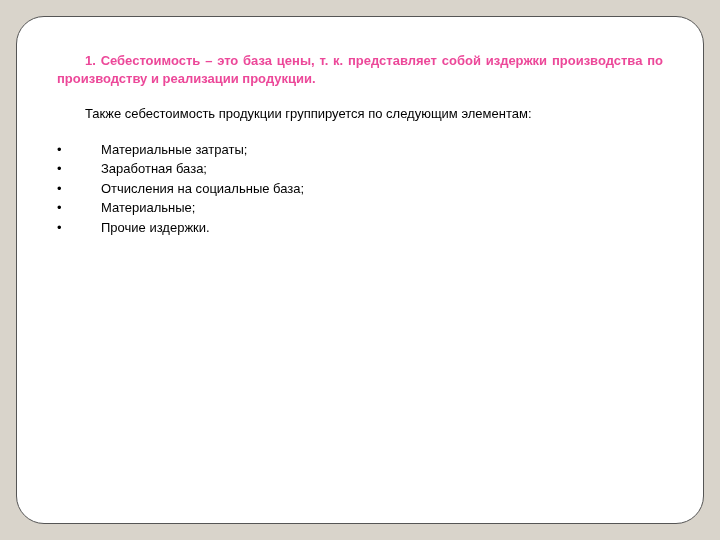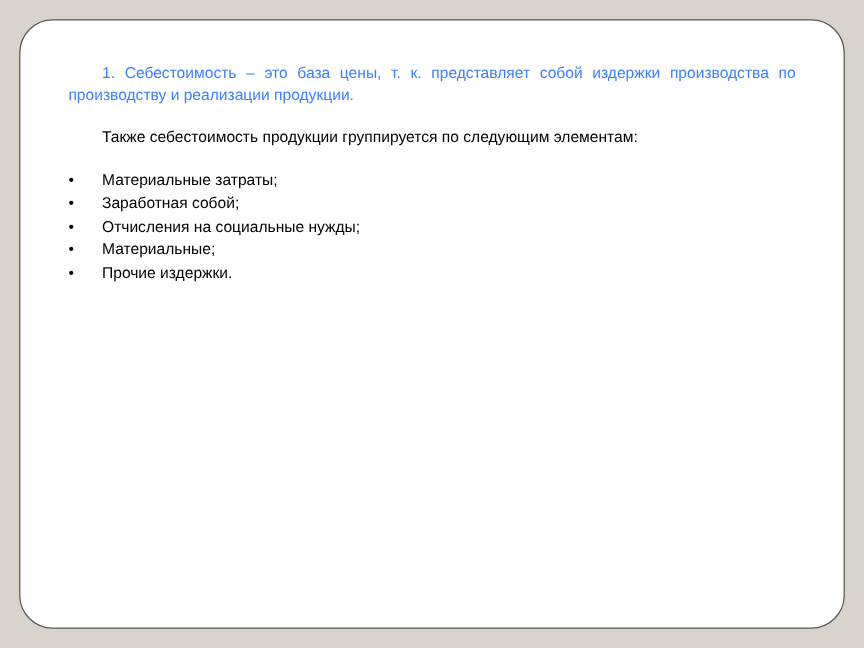--- a/index.html
+++ b/index.html
@@ -21,25 +21,26 @@
       width: 688px;
       height: 508px;
       background: #ffffff;
       border: 1.5px solid #555555;
       border-radius: 28px;
       padding: 35px 40px 30px 40px;
       position: relative;
     }
     .para1 {
       font-size: 13px;
-      color: #3b82f6;
+      color: #ec4899;
       line-height: 1.35;
       text-align: justify;
       text-indent: 28px;
       margin-bottom: 18px;
+      font-weight: bold;
     }
     .para2 {
       font-size: 13px;
       color: #000000;
       line-height: 1.35;
       text-indent: 28px;
       margin-bottom: 18px;
     }
     .list {
       display: flex;
@@ -51,40 +52,41 @@
       font-size: 13px;
       color: #000000;
       line-height: 1.35;
     }
     .bullet {
       width: 28px;
       flex-shrink: 0;
     }
     .item-text {
       flex: 1;
+      margin-left: 16px;
     }
   </style>
 </head>
 <body>
 
 <div class="slide">
   <p class="para1">1. Себестоимость – это база цены, т. к. представляет собой издержки производства по производству и реализации продукции.</p>
   <p class="para2">Также себестоимость продукции группируется по следующим элементам:</p>
   <div class="list">
     <div class="list-item">
       <span class="bullet">•</span>
       <span class="item-text">Материальные затраты;</span>
     </div>
     <div class="list-item">
       <span class="bullet">•</span>
-      <span class="item-text">Заработная собой;</span>
+      <span class="item-text">Заработная база;</span>
     </div>
     <div class="list-item">
       <span class="bullet">•</span>
-      <span class="item-text">Отчисления на социальные нужды;</span>
+      <span class="item-text">Отчисления на социальные база;</span>
     </div>
     <div class="list-item">
       <span class="bullet">•</span>
       <span class="item-text">Материальные;</span>
     </div>
     <div class="list-item">
       <span class="bullet">•</span>
       <span class="item-text">Прочие издержки.</span>
     </div>
   </div>

